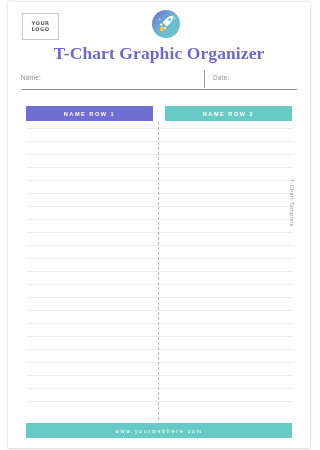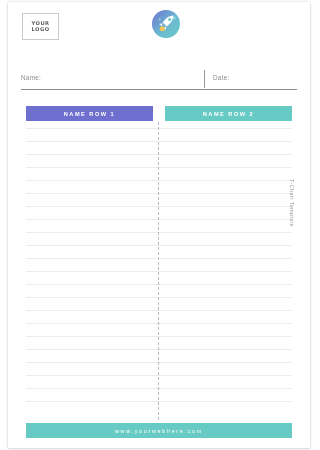--- a/index.html
+++ b/index.html
@@ -221,20 +221,21 @@
         <path d="M22.5 6.5c-3.6 .2 -6.6 1.9 -8.8 4.6l-1.9 2.4 3.9 3.9 2.3 -1.9c2.7 -2.2 4.3 -5.3 4.5 -8.9z" fill="#ffffff"></path>
         <circle cx="18.6" cy="10.6" r="1.5" fill="#68cac4"></circle>
         <path d="M11.6 14.2 L8.4 15.1 L10.9 17.6 z" fill="#ffffff" opacity="0.9"></path>
         <path d="M15.3 17.9 L14.4 21.1 L11.9 18.6 z" fill="#ffffff" opacity="0.9"></path>
         <circle cx="11.3" cy="19.8" r="2.5" fill="#f6c453"></circle>
         <circle cx="23.2" cy="9.1" r="1.5" fill="#9fe3dc" opacity="0.85"></circle>
         <circle cx="8.6" cy="10.4" r="1.1" fill="#9fe3dc" opacity="0.7"></circle>
       </svg>
     </div>
 
+    <div class="title">T-Chart Graphic Organizer</div>
 
     <div class="meta-row">
       <span class="meta-label name">Name:</span>
       <span class="meta-divider"></span>
       <span class="meta-label date">Date:</span>
       <span class="meta-underline"></span>
     </div>
 
     <div class="col-headers">
       <div class="col-head left">

